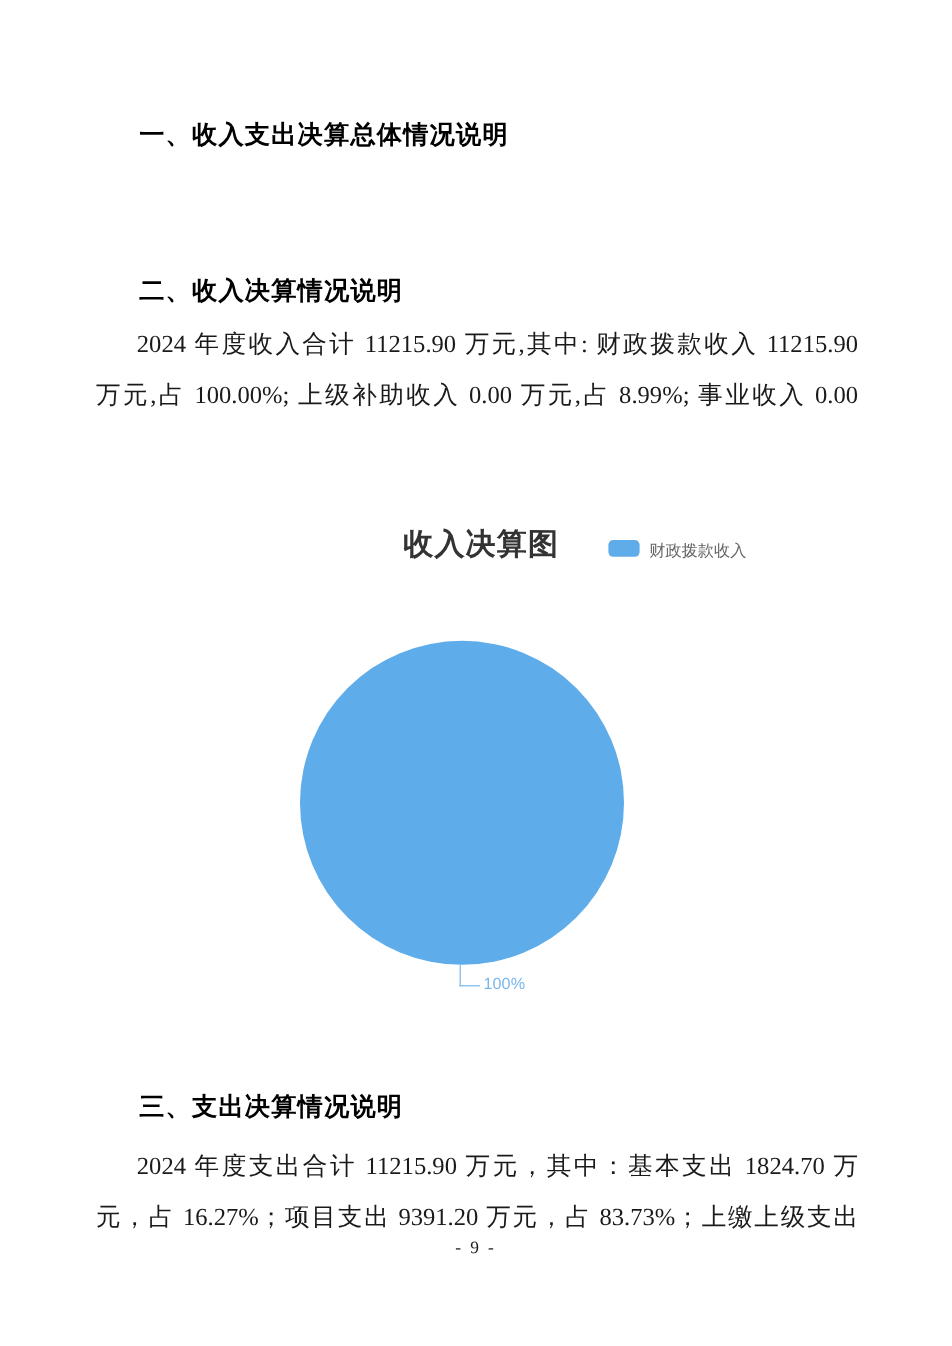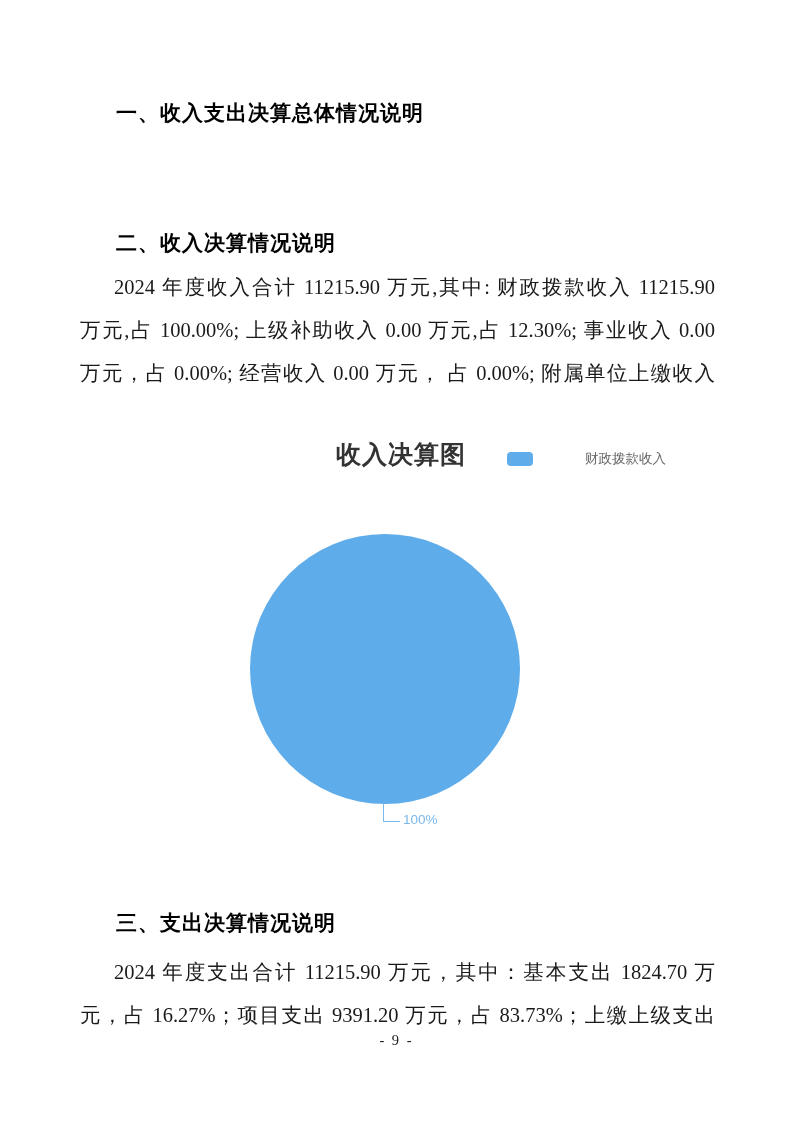--- a/index.html
+++ b/index.html
@@ -40,23 +40,23 @@
   .chart-title{
     position:absolute;left:336px;top:442px;
     font-family:"Liberation Sans","DejaVu Sans",sans-serif;
     font-weight:700;font-size:25px;line-height:24px;
     color:var(--title-color);
     letter-spacing:1px;
     text-align:center;
   }
   .legend{
     position:absolute;left:507px;top:450px;
-    display:flex;align-items:center;
+    display:flex;align-items:flex-start;
     font-family:"Liberation Sans","DejaVu Sans",sans-serif;
-    font-size:13.5px;color:var(--legend-text-color);gap:44px;
+    font-size:13.5px;color:var(--legend-text-color);
   }
   .legend-chip{
     width:26px;height:14px;border-radius:4px;
     background:var(--pie-color);
     margin-right:8px;
     display:inline-block;
   }
   .pie{
     position:absolute;left:250px;top:534px;
     width:270px;height:270px;border-radius:50%;
@@ -86,22 +86,21 @@
 
 <div class="page">
 
   <div class="heading" style="top:99px">一、收入支出决算总体情况说明</div>
 
 
   <div class="heading" style="top:229px">二、收入决算情况说明</div>
 
   <div class="para" style="top:266px">
     <div class="ln first">2024 年度收入合计 11215.90 万元,其中: 财政拨款收入 11215.90</div>
-    <div class="ln">万元,占 100.00%; 上级补助收入 0.00 万元,占 12.30%; 事业收入 0.00</div>
-    <div class="ln">万元，占 0.00%; 经营收入 0.00 万元， 占 0.00%; 附属单位上缴收入</div>
+    <div class="ln">万元,占 100.00%; 上级补助收入 0.00 万元,占 8.99%; 事业收入 0.00</div>
   </div>
 
   <div>
     <div class="chart-title">收入决算图</div>
     <div class="legend">
       <span class="legend-chip"></span>
       <span>财政拨款收入</span>
     </div>
     <div class="pie"></div>
     <div class="leader"></div>

